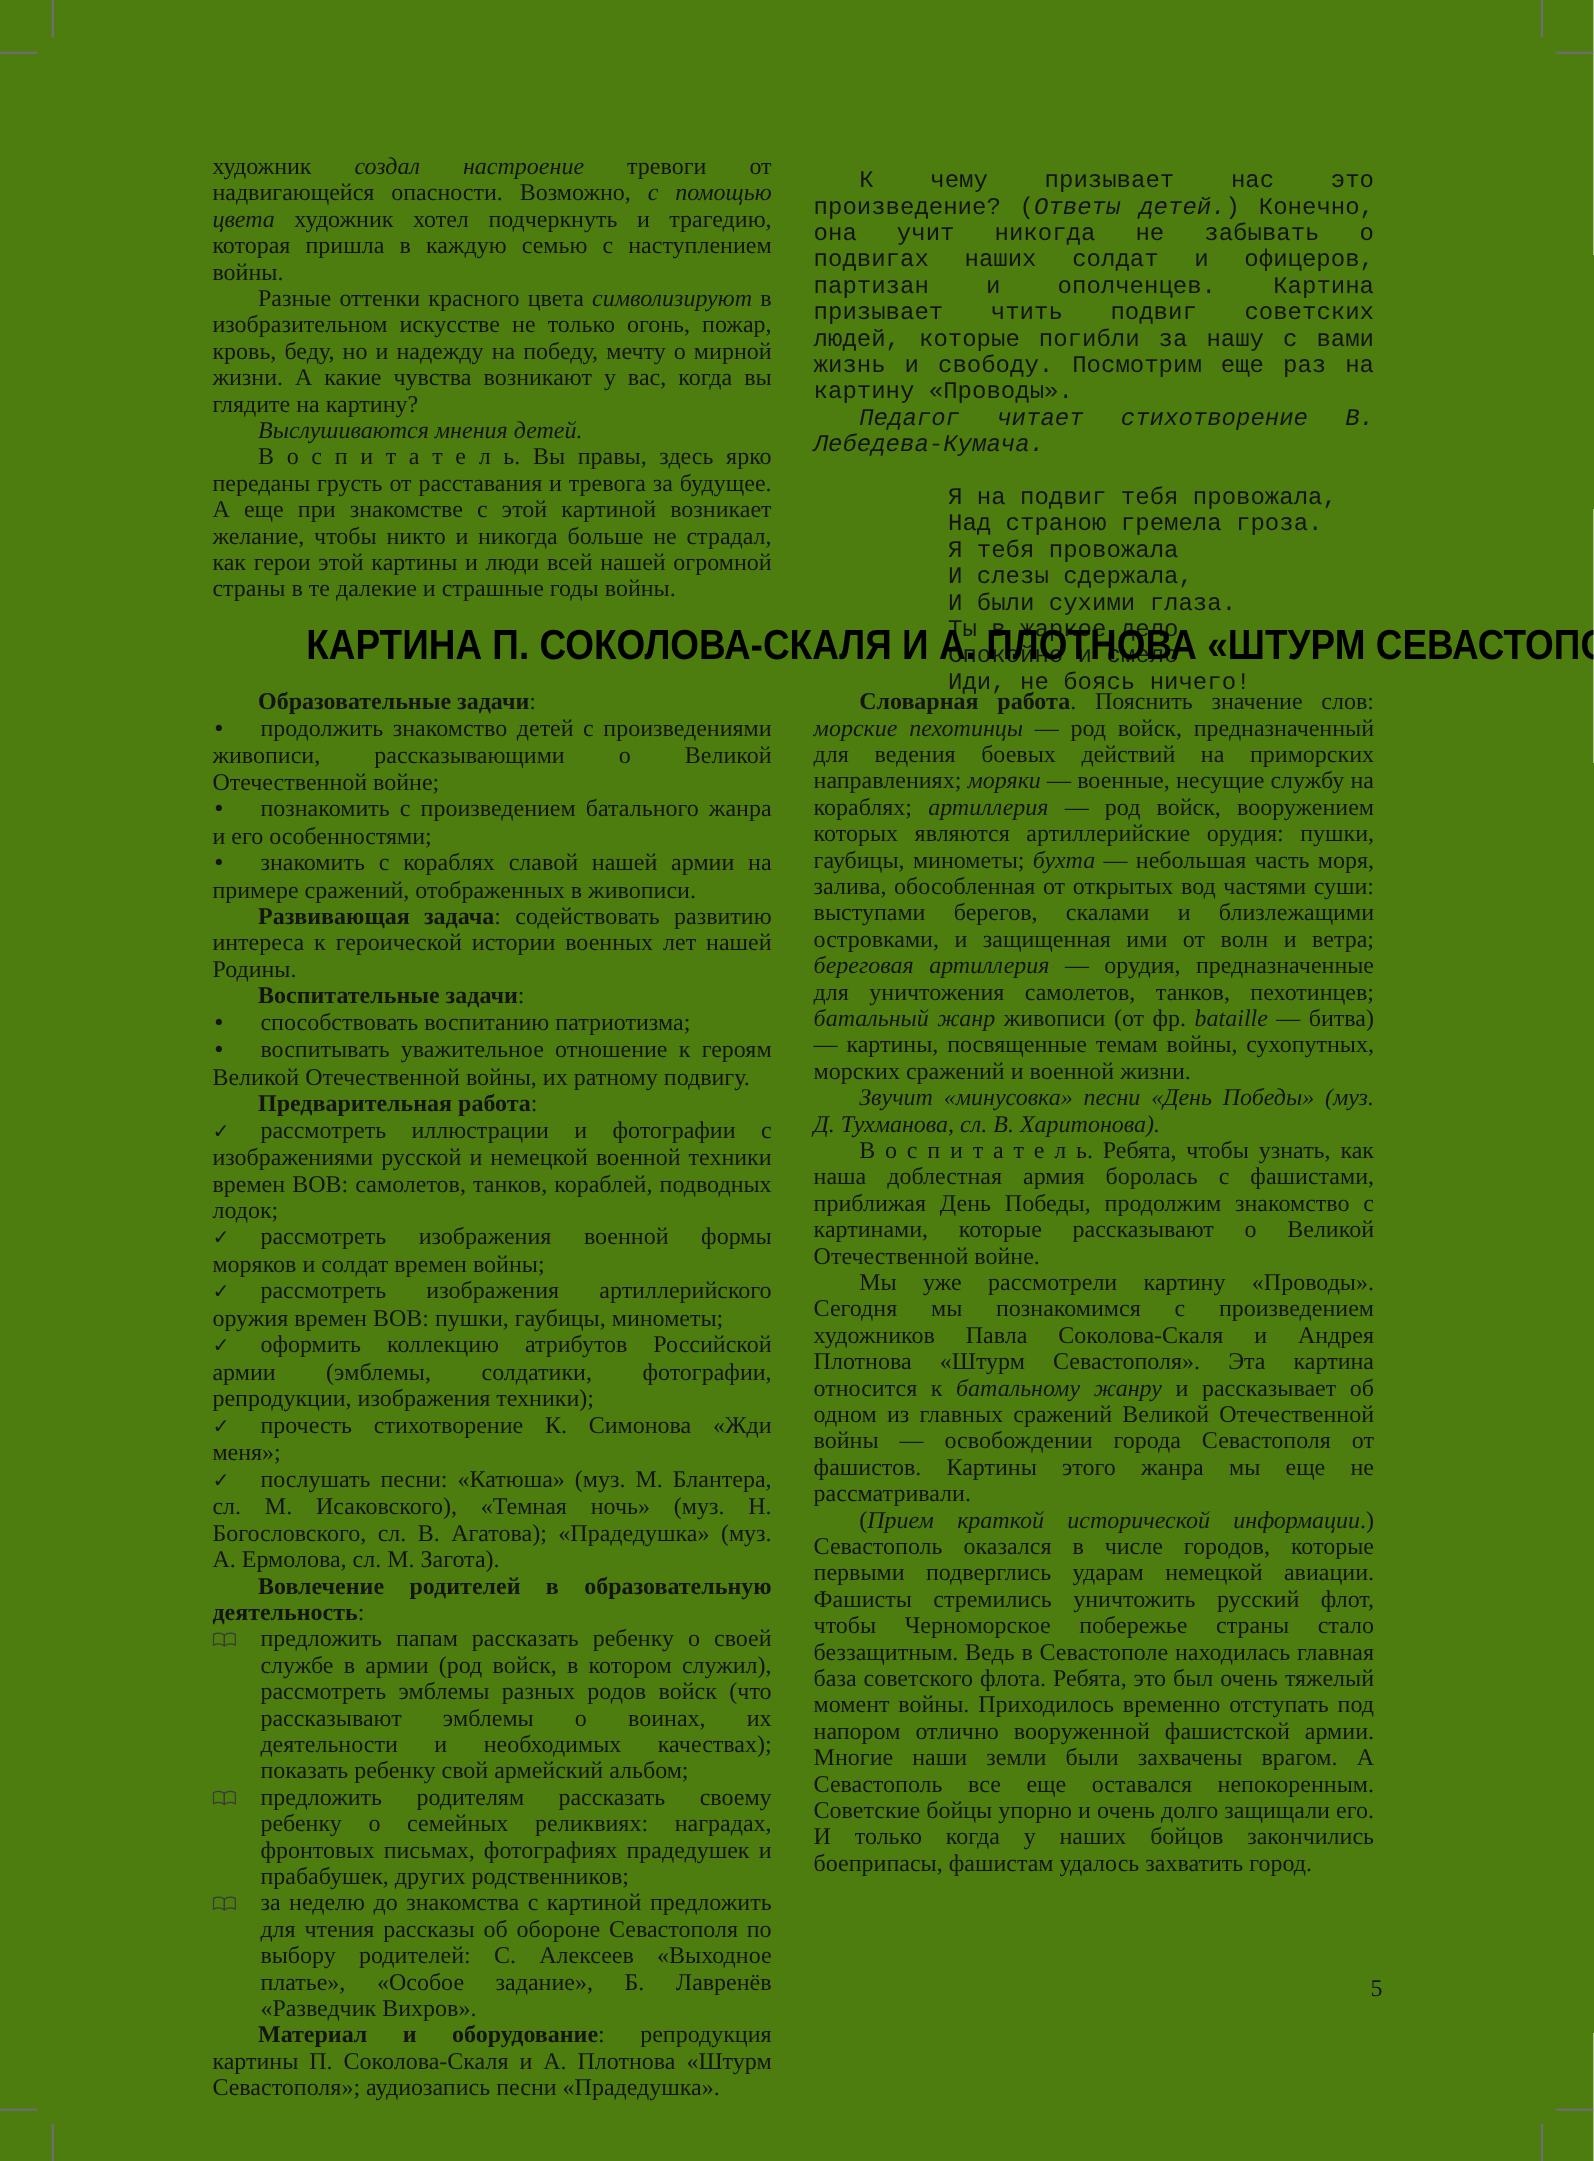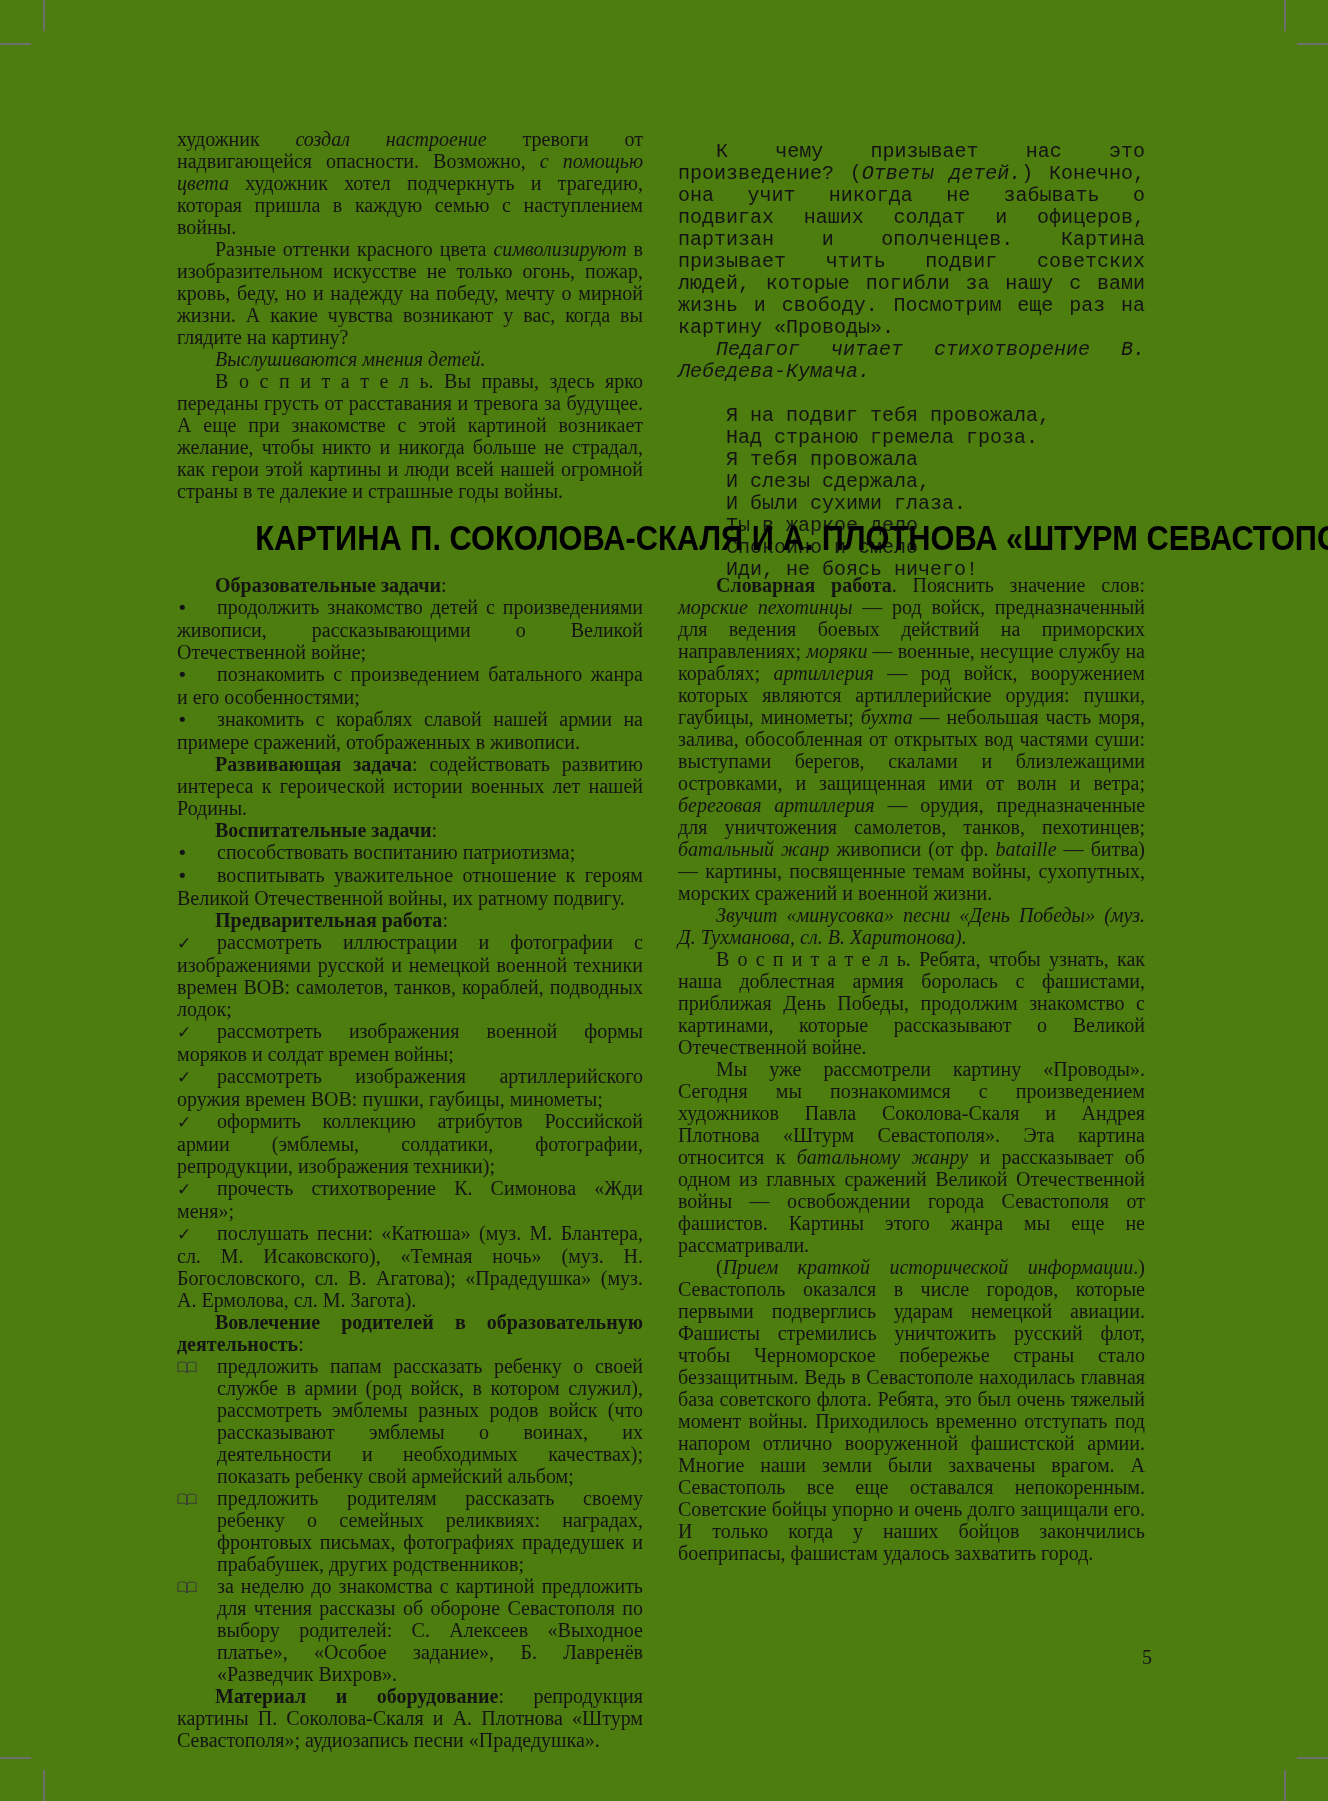--- a/index.html
+++ b/index.html
@@ -20,21 +20,21 @@
   p.subhead{text-align:center;font-weight:bold;margin:32px 0 14px 0;}
   .ind{text-indent:38px;}
   p.book{padding-left:40px;text-indent:-40px;}
   .marker{display:inline-block;width:40px;text-indent:0;}
   .marker.check{font-family:"DejaVu Sans",sans-serif;font-size:17px;}
   .marker.bullet{font-family:"DejaVu Sans",sans-serif;font-size:18px;}
   .marker.book svg{vertical-align:-2px;}
   span.i{font-style:italic;}
   span.b{font-weight:bold;}
   span.n{}
-  .poem{margin:22px 0 0 48px;}
+  .poem{margin:22px 0 0 112px;}
   .poem-line{white-space:nowrap;}
   .pagenum{position:absolute;left:1040px;top:1646px;width:112px;text-align:right;
            font-size:20px;line-height:22px;}
 </style>
 </head>
 <body>
 
 <div class="page">
 
   <div class="crop v" style="left:43px;top:0;"></div>

